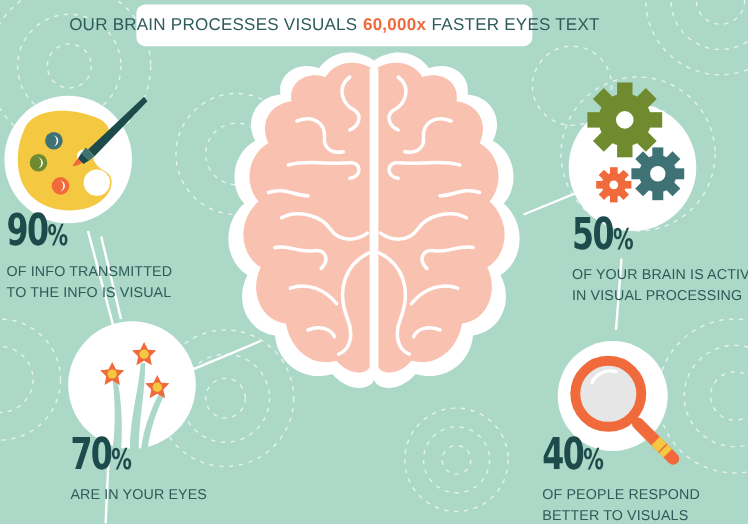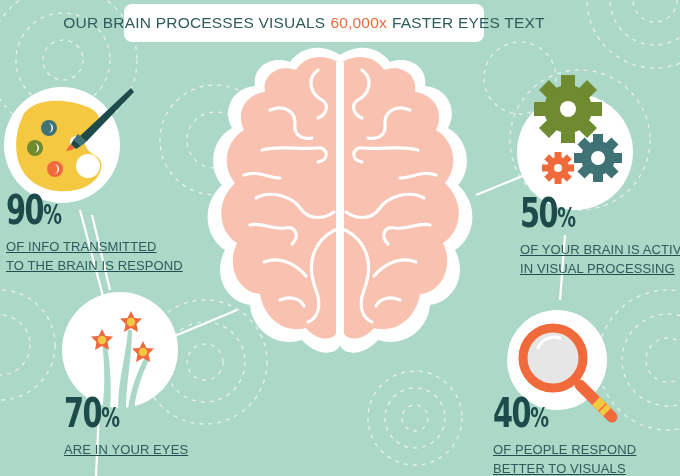--- a/index.html
+++ b/index.html
@@ -10,23 +10,23 @@
       position: relative;
     }
     .bg-svg { position: absolute; left: 0; top: 0; }
     .title-box {
       position: absolute; left: 124px; top: 4px; width: 360px; height: 38px;
       background: #ffffff; border-radius: 8px;
       display: flex; align-items: center; justify-content: center;
       font-size: 15.5px; color: #2e5c59; letter-spacing: 0.2px;
       white-space: nowrap;
     }
-    .title-box .accent { color: #f06a3c; font-weight: normal; margin: 0 5px; }
+    .title-box .accent { color: #f06a3c; font-weight: bold; margin: 0 5px; }
     .stat {
-      position: absolute; color: #1f4e4d; text-decoration: underline;
+      position: absolute; color: #1f4e4d;
     }
     .stat .pct {
       font-family: "DejaVu Sans", sans-serif;
       font-weight: bold; font-size: 40px; line-height: 40px;
       letter-spacing: -2px;
       transform: scaleX(0.72); transform-origin: left bottom;
       display: inline-block; color: #1d4a4a;
     }
     .stat .pct .sign { font-size: 26px; letter-spacing: 0; }
     .stat .desc {
@@ -198,21 +198,21 @@
 <div class="title-box">
   <span>OUR BRAIN PROCESSES VISUALS</span>
   <span class="accent">60,000x</span>
   <span>FASTER EYES TEXT</span>
 </div>
 
 <div class="stat" style="left:6px; top:190px;">
   <div class="pct"><span>90</span><span class="sign">%</span></div>
   <div class="desc">
     <div>OF INFO TRANSMITTED</div>
-    <div>TO THE BRAIN IS RESPOND</div>
+    <div>TO THE INFO IS VISUAL</div>
   </div>
 </div>
 
 <div class="stat" style="left:520px; top:193px;">
   <div class="pct"><span>50</span><span class="sign">%</span></div>
   <div class="desc">
     <div>OF YOUR BRAIN IS ACTIVE</div>
     <div>IN VISUAL PROCESSING</div>
   </div>
 </div>

